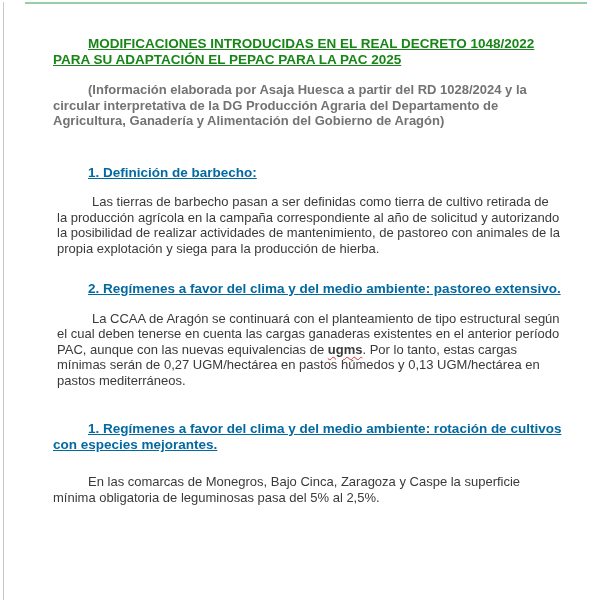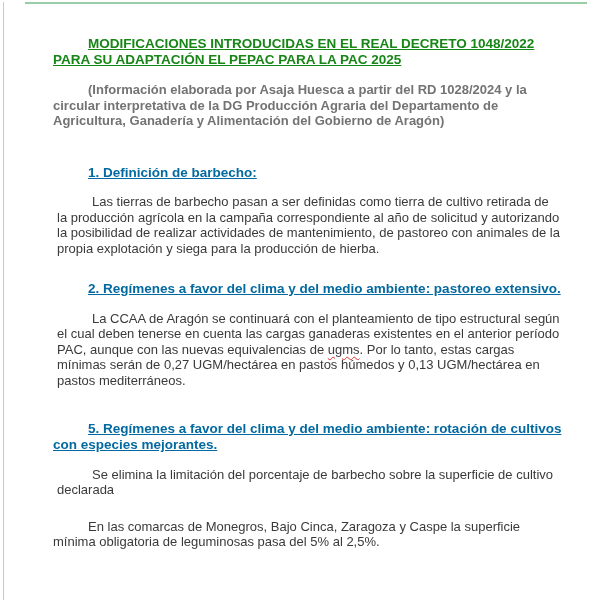--- a/index.html
+++ b/index.html
@@ -33,21 +33,21 @@
     font-size:13.5px;font-weight:bold;color:#0369a1;
     text-decoration:underline;line-height:16px;
   }
   .mt-h1{margin-top:36px;}
   .mt-h2{margin-top:25px;}
   .mt-h3{margin-top:33px;}
   .para{margin:9px 0 0 4px;color:#3a3a3a;}
   .para-b{margin:21px 0 0 0;color:#3a3a3a;}
   .misspell{
     text-decoration:underline wavy #e03030;
-    text-decoration-thickness:1px;text-underline-offset:2px;
+    text-decoration-thickness:1px;text-underline-offset:2px;font-weight:bold;
   }
 </style>
 </head>
 <body>
 
 <div class="page">
   <div class="page-edge"></div>
 
   <div class="rule"></div>
 
@@ -61,19 +61,18 @@
       <p class="sec-heading indent mt-h1">1. Definición de barbecho:</p>
       <p class="para indent">Las tierras de barbecho pasan a ser definidas como tierra de cultivo retirada de la producción agrícola en la campaña correspondiente al año de solicitud y autorizando la posibilidad de realizar actividades de mantenimiento, de pastoreo con animales de la propia explotación y siega para la producción de hierba.</p>
     </div>
 
     <div>
       <p class="sec-heading indent mt-h2">2. Regímenes a favor del clima y del medio ambiente: pastoreo extensivo.</p>
       <p class="para indent"><span>La CCAA de Aragón se continuará con el planteamiento de tipo estructural según el cual deben tenerse en cuenta las cargas ganaderas existentes en el anterior período PAC, aunque con las nuevas equivalencias de </span><span class="misspell">ugms</span><span>. Por lo tanto, estas cargas mínimas serán de 0,27 UGM/hectárea en pastos húmedos y 0,13 UGM/hectárea en pastos mediterráneos.</span></p>
     </div>
 
     <div>
-      <p class="sec-heading indent mt-h3">5. Regímenes a favor del clima y del medio ambiente: rotación de cultivos con especies mejorantes.</p>
-      <p class="para indent">Se elimina la limitación del porcentaje de barbecho sobre la superficie de cultivo declarada</p>
+      <p class="sec-heading indent mt-h3">1. Regímenes a favor del clima y del medio ambiente: rotación de cultivos con especies mejorantes.</p>
       <p class="para-b indent">En las comarcas de Monegros, Bajo Cinca, Zaragoza y Caspe la superficie mínima obligatoria de leguminosas pasa del 5% al 2,5%.</p>
     </div>
 
   </div>
 </div>
 
 </body></html>

